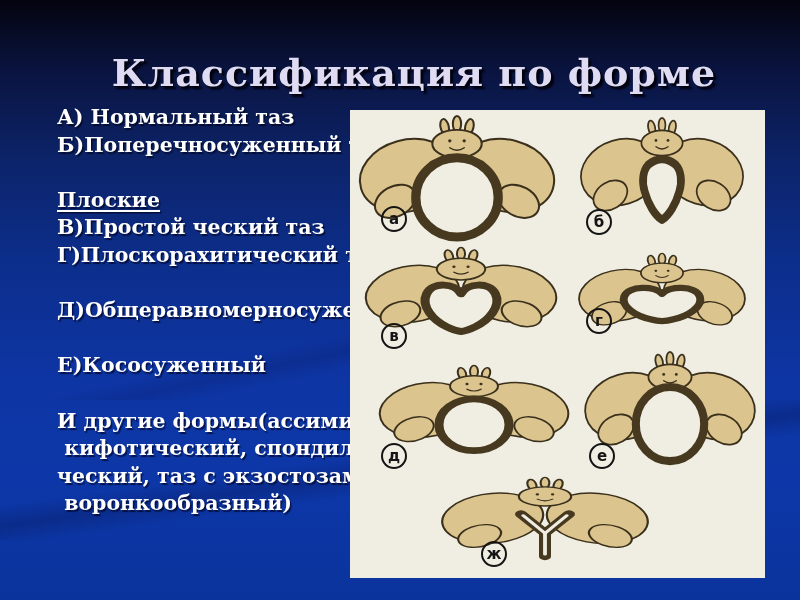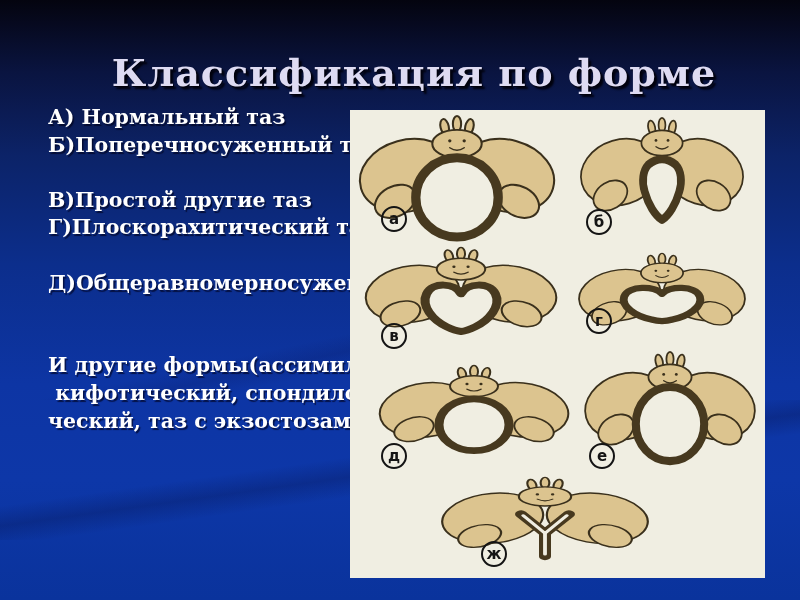--- a/index.html
+++ b/index.html
@@ -10,21 +10,21 @@
   .swoosh1{position:absolute;left:0;right:0;bottom:60px;height:140px;pointer-events:none;
        background:linear-gradient(172deg,rgba(0,0,0,0) 42%,rgba(6,16,70,0.28) 50%,rgba(0,0,0,0) 58%);}
   .swoosh2{position:absolute;left:0;right:0;top:280px;height:120px;pointer-events:none;
        background:linear-gradient(168deg,rgba(0,0,0,0) 44%,rgba(8,18,80,0.18) 50%,rgba(0,0,0,0) 56%);}
   .title{position:absolute;left:14px;top:50px;width:800px;text-align:center;
        font-size:38px;font-weight:bold;color:#dedbf2;letter-spacing:1px;
        text-shadow:3px 3px 2px rgba(0,0,12,0.95), 1px 1px 0 rgba(0,0,10,0.8);}
   .list{position:absolute;left:48px;top:104px;z-index:1;}
   .line{height:27.6px;line-height:27.6px;white-space:pre;
        font-size:20.5px;font-weight:bold;color:#ffffff;
-       text-shadow:1.5px 1.5px 1px rgba(0,0,25,0.65);}
+       text-shadow:1.5px 1.5px 1px rgba(0,0,25,0.65);margin-left:9px;}
   .line.u{text-decoration:underline;text-underline-offset:3px;}
   .panel{position:absolute;left:350px;top:110px;width:415px;height:468px;
        background:#f0eee2;z-index:2;}
   .fig{position:absolute;}
   .fig svg{display:block;width:100%;height:100%;}
   .flabel{position:absolute;width:26px;height:26px;border:2.5px solid #141414;border-radius:50%;
        box-sizing:border-box;display:flex;align-items:center;justify-content:center;
        font-family:"DejaVu Sans","Liberation Sans",sans-serif;
        font-size:15px;font-weight:bold;color:#141414;z-index:3;}
   .bone{fill:#dcc48f;stroke:#3a301c;stroke-width:2;}
@@ -40,29 +40,32 @@
 <div class="slide">
   <div class="swoosh1"></div>
   <div class="swoosh2"></div>
 
   <div class="title">Классификация по форме</div>
 
   <div class="list">
     <div class="line">А) Нормальный таз</div>
     <div class="line">Б)Поперечносуженный таз</div>
     <div class="line"></div>
-    <div class="line">В)Простой другие таз</div>
+    <div class="line u">Плоские</div>
+    <div class="line">В)Простой ческий таз</div>
     <div class="line">Г)Плоскорахитический таз</div>
     <div class="line"></div>
     <div class="line">Д)Общеравномерносуженный таз</div>
     <div class="line"></div>
+    <div class="line">Е)Кососуженный</div>
     <div class="line"></div>
     <div class="line">И другие формы(ассимиляционный,</div>
     <div class="line"> кифотический, спондилолистети-</div>
     <div class="line">ческий, таз с экзостозами</div>
+    <div class="line"> воронкообразный)</div>
   </div>
 
   <svg width="0" height="0" style="position:absolute" aria-hidden="true">
     <defs>
       <g id="pelvis-base">
         <ellipse class="bone" cx="52" cy="62" rx="47" ry="36" transform="rotate(-16 52 62)"></ellipse>
         <ellipse class="bone" cx="148" cy="62" rx="47" ry="36" transform="rotate(16 148 62)"></ellipse>
         <ellipse class="bone" cx="40" cy="88" rx="21" ry="15" transform="rotate(-30 40 88)"></ellipse>
         <ellipse class="bone" cx="160" cy="88" rx="21" ry="15" transform="rotate(30 160 88)"></ellipse>
         <ellipse class="bone" cx="88" cy="13" rx="4" ry="8" transform="rotate(-12 88 13)"></ellipse>

